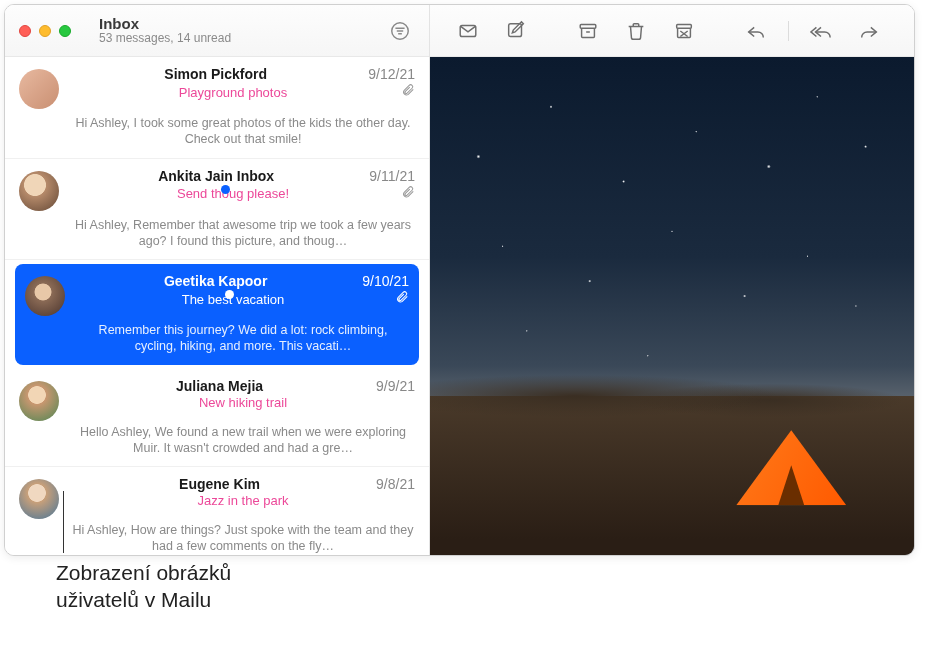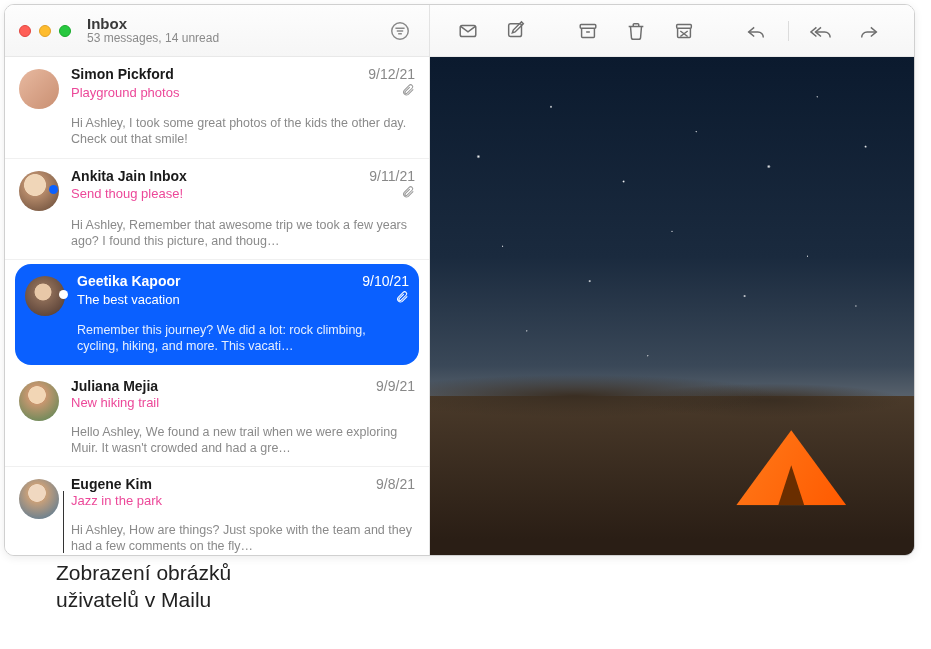--- a/index.html
+++ b/index.html
@@ -28,21 +28,21 @@
     border-right: 1px solid #e3e3e3;
     display: flex;
     flex-direction: column;
     background: #fff;
   }
   .titlebar {
     height: 52px;
     display: flex;
     align-items: center;
     padding: 0 14px;
-    gap: 8px;
+    gap: 20px;
     background: linear-gradient(#fdfdfd,#f6f6f6);
     border-bottom: 1px solid #e8e8e8;
   }
   .traffic { display:flex; gap:8px; align-items:center; margin-right:8px;}
   .dot { width:12px; height:12px; border-radius:50%; }
   .dot.red{background:#ff5f57;border:0.5px solid #e24640;}
   .dot.yellow{background:#febc2e;border:0.5px solid #e1a126;}
   .dot.green{background:#28c840;border:0.5px solid #1aab2b;}
   .title-text { flex:1; line-height:1.15; }
   .title-text .inbox { font-size:15px; font-weight:700; color:#3a3a3a;}
@@ -53,36 +53,36 @@
   .msg {
     display:flex;
     padding: 9px 14px 10px 14px;
     gap:12px;
     border-bottom: 1px solid #f0f0f0;
     cursor: default;
   }
   .msg.selected {
     background:#0a60ff;
     color:#fff;
-    border-radius:16px;
+    border-radius:8px;
     margin:4px 10px;
     padding:9px 10px 10px 10px;
     border-bottom:none;
   }
   .avatar {
     width:40px;height:40px;border-radius:50%;
     flex-shrink:0; background:#ccc center/cover;
     margin-top:3px;
   }
   .av1{background:linear-gradient(135deg,#e8b9a0,#c98f72);}
   .av2{background:radial-gradient(circle at 40% 35%,#f0d6b8 30%,#b58a6a 32%,#7a5a44 80%);}
   .av3{background:radial-gradient(circle at 45% 40%,#e8c8a8 25%,#8a6a55 27%,#5a4238 80%);}
   .av4{background:radial-gradient(circle at 45% 35%,#f2d6b5 25%,#c89770 27%,#6e8a5a 80%);}
   .av5{background:radial-gradient(circle at 45% 35%,#f0d8c0 25%,#c8a07a 27%,#6a8090 80%);}
-  .msg-body{flex:1;min-width:0;}
+  .msg-body{flex:1;min-width:0;text-align:center;}
   .row1{display:flex;align-items:baseline;gap:8px;}
   .sender{font-size:14px;font-weight:700;color:#1a1a1a;flex:1;white-space:nowrap;overflow:hidden;text-overflow:ellipsis;}
   .date{font-size:14px;color:#888;white-space:nowrap;}
   .row2{display:flex;align-items:center;gap:6px;margin-top:1px;}
   .subject{font-size:13px;color:#ec4899;flex:1;white-space:nowrap;overflow:hidden;text-overflow:ellipsis;}
   .clip{color:#9a9a9a;}
   .preview{font-size:12.5px;color:#8a8a8a;line-height:1.3;margin-top:14px;
     display:-webkit-box;-webkit-line-clamp:2;-webkit-box-orient:vertical;overflow:hidden;}
   .msg.selected .sender,.msg.selected .date,.msg.selected .subject,.msg.selected .preview,.msg.selected .clip{color:#fff;}
   .msg.selected .preview{color:#e6efff;}

